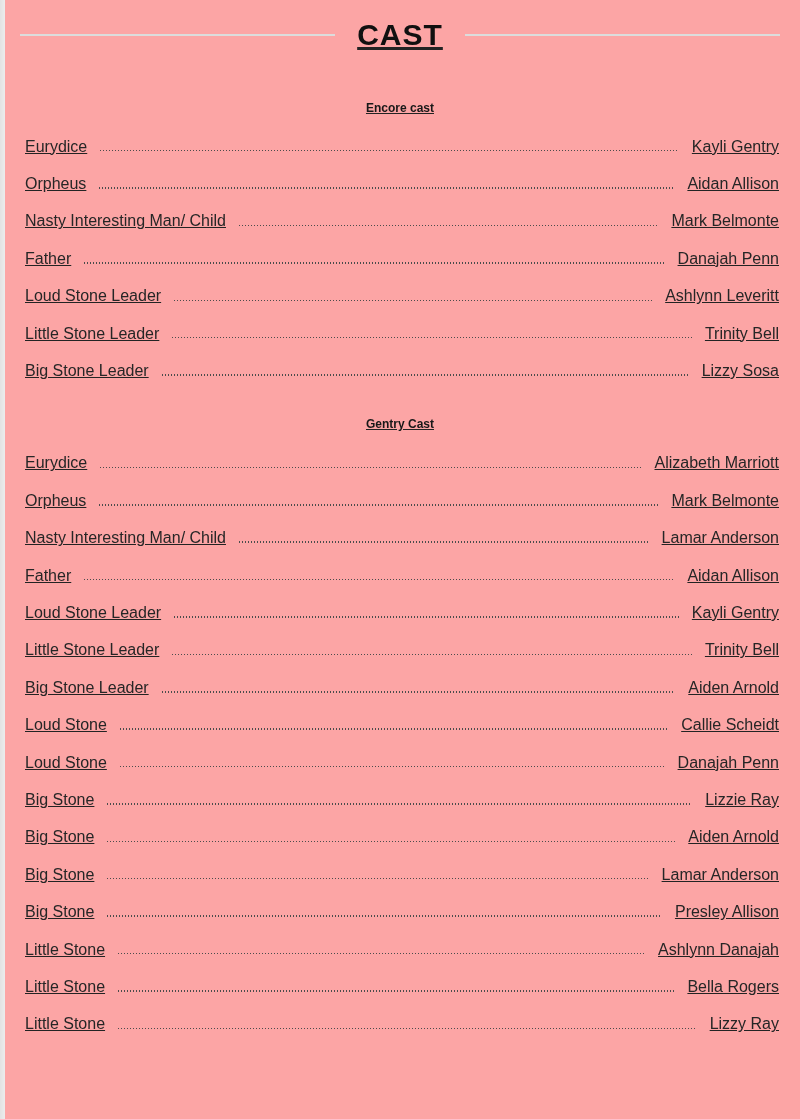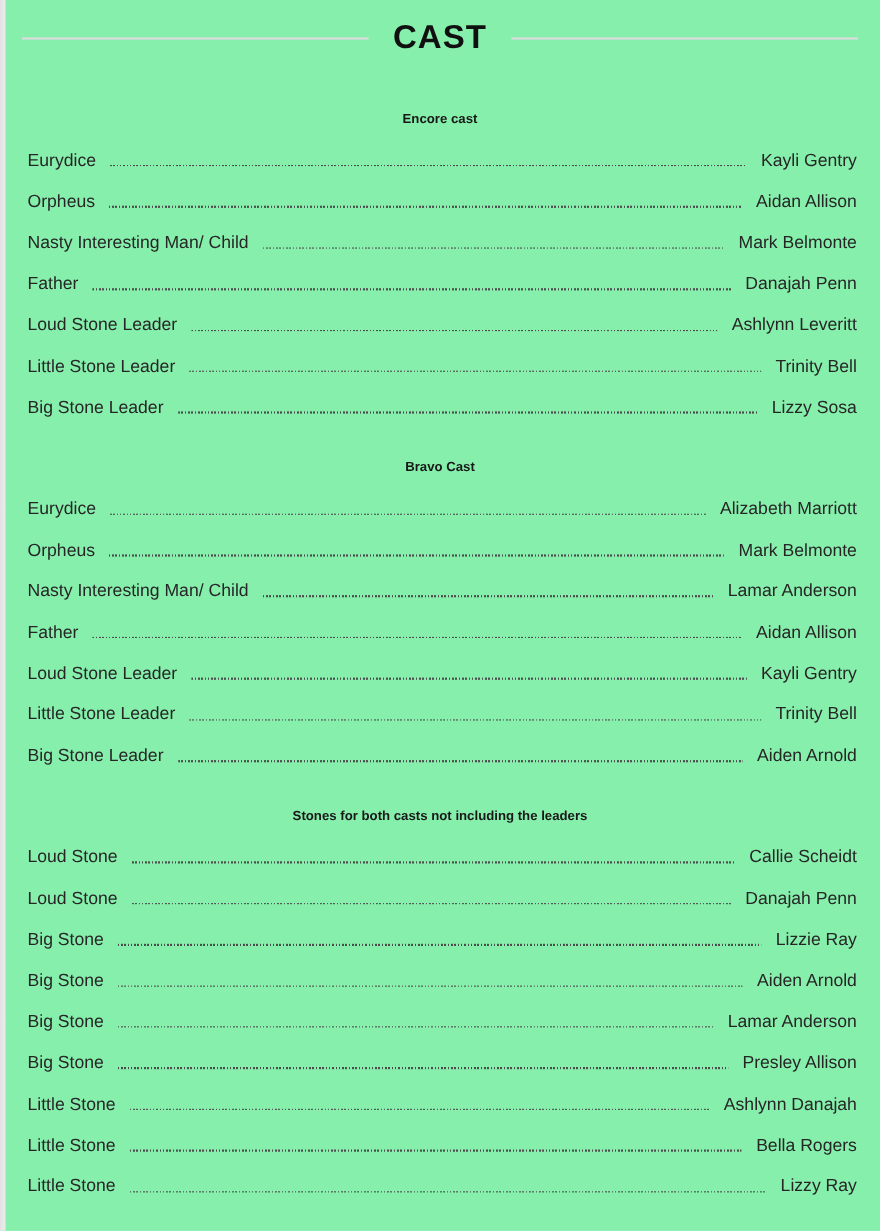--- a/index.html
+++ b/index.html
@@ -9,21 +9,22 @@
     width: 800px;
     height: 1119px;
     overflow: hidden;
     font-family: "Liberation Sans", sans-serif;
     color: #232323;
   }
   .page {
     position: relative;
     width: 800px;
     height: 1119px;
-    background: #86efac;
+    background: #fca5a5;
+    text-decoration: underline;
   }
   .edge-stripe {
     position: absolute;
     left: 0; top: 0;
     width: 5px; height: 100%;
     background: linear-gradient(to right, #e2e2e2, #ececec);
   }
   
   .title-bar {
     display: flex;
@@ -134,21 +135,21 @@
 
   <div class="cast-row">
     <span class="row-role">Big Stone Leader</span>
     <span class="leader"></span>
     <span class="row-name">Lizzy Sosa</span>
   </div>
 </div>
   </div>
 
   <div class="section">
-    <h2 class="section-heading">Bravo Cast</h2>
+    <h2 class="section-heading">Gentry Cast</h2>
     <div>
   <div class="cast-row">
     <span class="row-role">Eurydice</span>
     <span class="leader"></span>
     <span class="row-name">Alizabeth Marriott</span>
   </div>
 
   <div class="cast-row">
     <span class="row-role">Orpheus</span>
     <span class="leader"></span>
@@ -181,21 +182,20 @@
 
   <div class="cast-row">
     <span class="row-role">Big Stone Leader</span>
     <span class="leader"></span>
     <span class="row-name">Aiden Arnold</span>
   </div>
 </div>
   </div>
 
   <div class="section">
-    <h2 class="section-heading">Stones for both casts not including the leaders</h2>
     <div>
   <div class="cast-row">
     <span class="row-role">Loud Stone</span>
     <span class="leader"></span>
     <span class="row-name">Callie Scheidt</span>
   </div>
 
   <div class="cast-row">
     <span class="row-role">Loud Stone</span>
     <span class="leader"></span>

